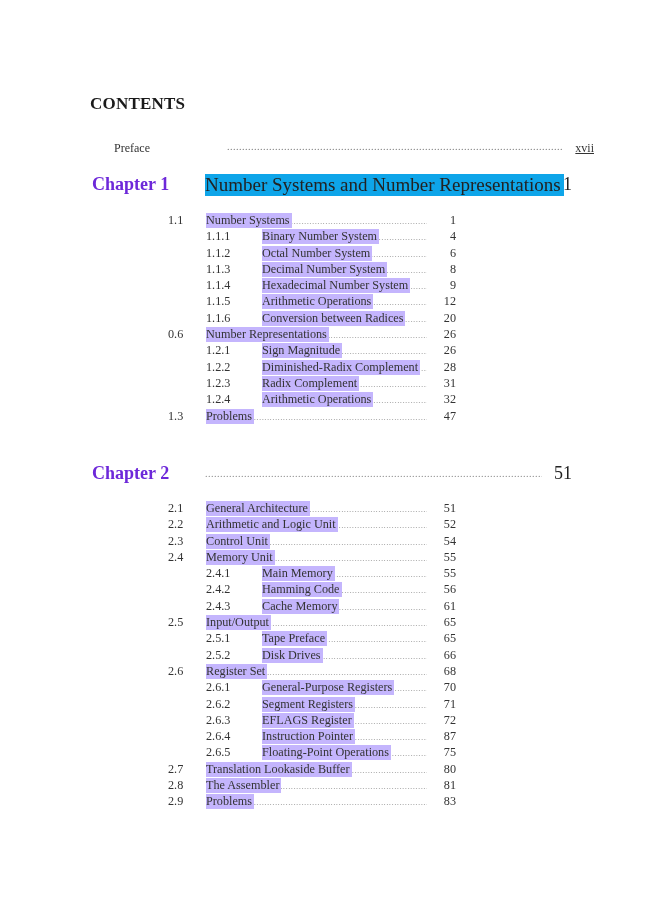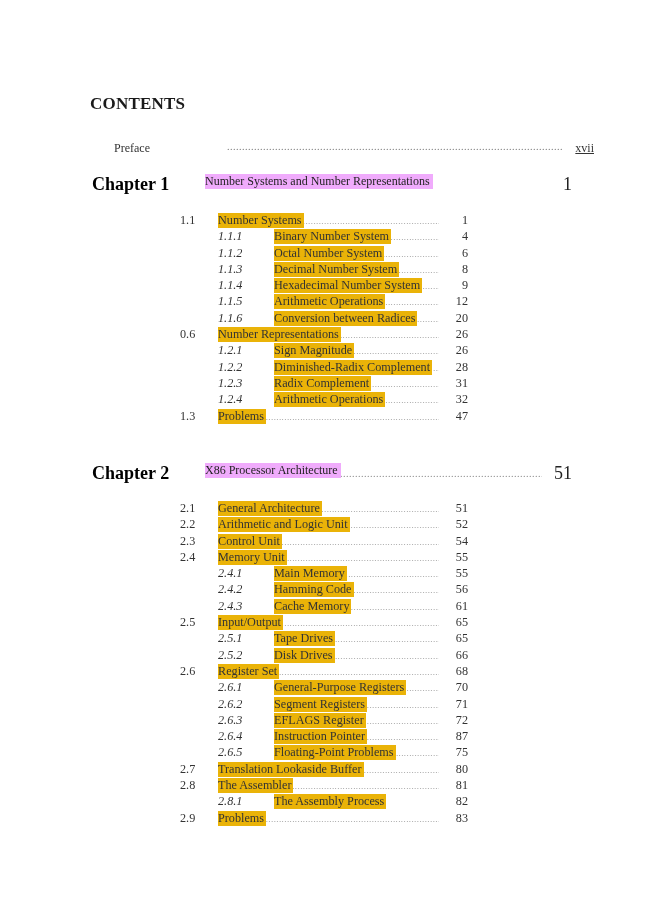--- a/index.html
+++ b/index.html
@@ -4,34 +4,34 @@
 <style>
   html, body { margin: 0; padding: 0; background: #ffffff; }
   body { width: 660px; height: 900px; position: relative; overflow: hidden;
          font-family: "Liberation Serif", "DejaVu Serif", serif; color: #222; }
   .page-title { position: absolute; left: 90px; top: 94px; font-size: 17px; font-weight: bold; letter-spacing: 0.2px; color: #1a1a1a; }
   .preface { position: absolute; left: 92px; top: 141px; width: 480px; height: 16px; font-size: 12px; color: #333; margin-left: 22px; }
   .preface .lbl { position: absolute; left: 0; top: 0; }
   .preface .dots { position: absolute; left: 113px; right: 32px; top: 0; overflow: hidden; white-space: nowrap; color: #777; letter-spacing: 0.5px; font-size: 10px; }
   .preface .pg { position: absolute; right: 0; top: 0; text-decoration: underline; }
   .chapter { position: absolute; left: 92px; width: 480px; height: 24px; }
-  .chapter .chlabel { position: absolute; left: 0; top: 0; font-size: 18px; font-weight: bold; color: #000000; }
-  .chapter .chtitle { position: absolute; left: 113px; top: 0; font-size: 12px; color: #222; white-space: nowrap; background: #f0abfc; padding-right: 3px; }
+  .chapter .chlabel { position: absolute; left: 0; top: 0; font-size: 18px; font-weight: bold; color: #6d28d9; }
+  .chapter .chtitle { position: absolute; left: 113px; top: 0; font-size: 19px; color: #222; white-space: nowrap; background: #0ea5e9; padding-right: 3px; }
   .chapter .chdots { position: absolute; left: 113px; right: 30px; top: 5px; overflow: hidden; white-space: nowrap; color: #888; font-size: 10px; letter-spacing: 0.5px; }
   .chapter .chpg { position: absolute; right: 0; top: 0; font-size: 18px; color: #222; }
-  .entries { position: absolute; left: 12px; width: 544px; }
+  .entries { position: absolute; left: 0; width: 544px; }
   .row { position: relative; height: 16.3px; font-size: 12.2px; color: #333; }
   .row .num { position: absolute; top: 0; }
-  .row .title { position: absolute; top: 0; white-space: nowrap; background: #eab308; padding-right: 2px; z-index: 1; }
+  .row .title { position: absolute; top: 0; white-space: nowrap; background: #c4b5fd; padding-right: 2px; z-index: 1; }
   .row .dots { position: absolute; top: 0; right: 117px; overflow: hidden; white-space: nowrap; color: #888; font-size: 9px; letter-spacing: 0.4px; line-height: 16px; }
   .row .pg { position: absolute; top: 0; right: 88px; }
   .row.sec .num { left: 168px; }
   .row.sec .title { left: 206px; }
   .row.sec .dots { left: 206px; }
-  .row.sub .num { left: 206px; font-style: italic; }
+  .row.sub .num { left: 206px; }
   .row.sub .title { left: 262px; }
   .row.sub .dots { left: 262px; }
 </style>
 </head>
 <body>
 
 <div class="page-title">CONTENTS</div>
 
 <div class="preface">
   <span class="lbl">Preface</span>
@@ -121,21 +121,20 @@
       <span class="num">1.3</span>
       <span class="dots">........................................................................................................................................................................................................</span>
       <span class="title">Problems</span>
       <span class="pg">47</span>
     </div>
   </div>
 
 <div class="chapter" style="top:463px;">
   <span class="chlabel">Chapter 2</span>
   <span class="chdots">..............................................................................................................................................................</span>
-  <span class="chtitle">X86 Processor Architecture</span>
   <span class="chpg">51</span>
 </div>
 <div class="entries" id="ch1" style="top:501px;">
     <div class="row sec">
       <span class="num">2.1</span>
       <span class="dots">........................................................................................................................................................................................................</span>
       <span class="title">General Architecture</span>
       <span class="pg">51</span>
     </div>
     <div class="row sec">
@@ -176,21 +175,21 @@
     </div>
     <div class="row sec">
       <span class="num">2.5</span>
       <span class="dots">........................................................................................................................................................................................................</span>
       <span class="title">Input/Output</span>
       <span class="pg">65</span>
     </div>
     <div class="row sub">
       <span class="num">2.5.1</span>
       <span class="dots">........................................................................................................................................................................................................</span>
-      <span class="title">Tape Drives</span>
+      <span class="title">Tape Preface</span>
       <span class="pg">65</span>
     </div>
     <div class="row sub">
       <span class="num">2.5.2</span>
       <span class="dots">........................................................................................................................................................................................................</span>
       <span class="title">Disk Drives</span>
       <span class="pg">66</span>
     </div>
     <div class="row sec">
       <span class="num">2.6</span>
@@ -218,39 +217,34 @@
     </div>
     <div class="row sub">
       <span class="num">2.6.4</span>
       <span class="dots">........................................................................................................................................................................................................</span>
       <span class="title">Instruction Pointer</span>
       <span class="pg">87</span>
     </div>
     <div class="row sub">
       <span class="num">2.6.5</span>
       <span class="dots">........................................................................................................................................................................................................</span>
-      <span class="title">Floating-Point Problems</span>
+      <span class="title">Floating-Point Operations</span>
       <span class="pg">75</span>
     </div>
     <div class="row sec">
       <span class="num">2.7</span>
       <span class="dots">........................................................................................................................................................................................................</span>
       <span class="title">Translation Lookaside Buffer</span>
       <span class="pg">80</span>
     </div>
     <div class="row sec">
       <span class="num">2.8</span>
       <span class="dots">........................................................................................................................................................................................................</span>
       <span class="title">The Assembler</span>
       <span class="pg">81</span>
     </div>
-    <div class="row sub nodots">
-      <span class="num">2.8.1</span>
-      <span class="title">The Assembly Process</span>
-      <span class="pg">82</span>
-    </div>
     <div class="row sec">
       <span class="num">2.9</span>
       <span class="dots">........................................................................................................................................................................................................</span>
       <span class="title">Problems</span>
       <span class="pg">83</span>
     </div>
   </div>
 
 </body></html>

